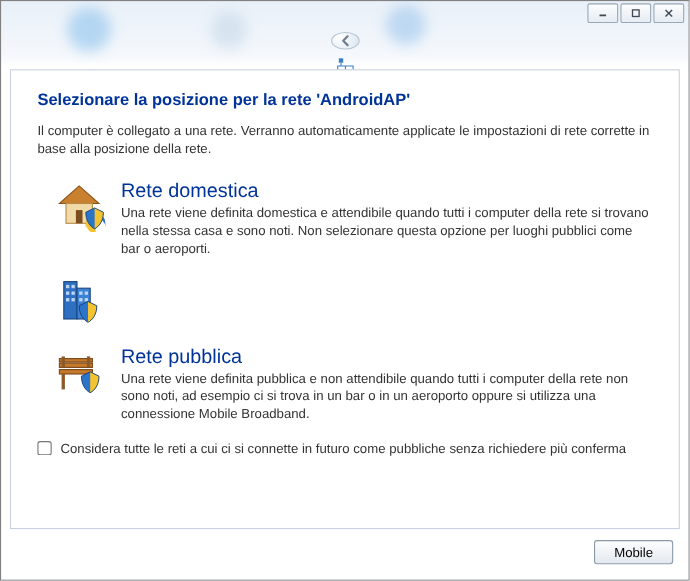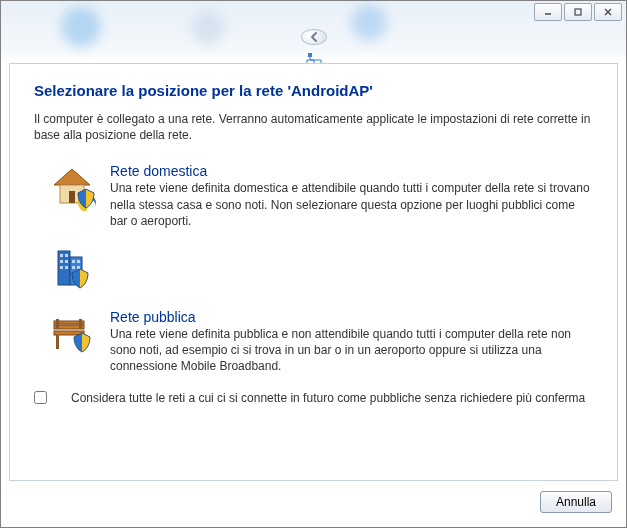--- a/index.html
+++ b/index.html
@@ -92,32 +92,32 @@
     cursor: pointer;
   }
   .opt-icon {
     flex: 0 0 48px;
     height: 48px;
     display:flex; align-items:center; justify-content:center;
   }
   .opt-text { flex: 1; }
   .opt-title {
     color: #003399;
-    font-size: 14px;
+    font-size: 18px;
     margin-bottom: 1px;
   }
   .opt-desc {
     color: #333;
     font-size: 12px;
     line-height: 1.35;
   }
   .checkbox-row {
     display: flex;
     align-items: flex-start;
-    gap: 24px;
+    gap: 8px;
     margin: 6px 0 6px 0;
     color: #333;
   }
   .checkbox-row input { margin:0; }
   .help-link {
     color: #0066cc;
     text-decoration: underline;
     cursor: pointer;
     font-size: 12px;
   }
@@ -274,16 +274,16 @@
     </div>
 
     <div class="checkbox-row">
       <input type="checkbox" style="">
       <span>Considera tutte le reti a cui ci si connette in futuro come pubbliche senza richiedere più conferma</span>
     </div>
 
   </div>
 
   <div class="footer">
-    <button class="btn">Annulla</button>
+    <button class="btn">Mobile</button>
   </div>
 
 </div>
 
 </body></html>

